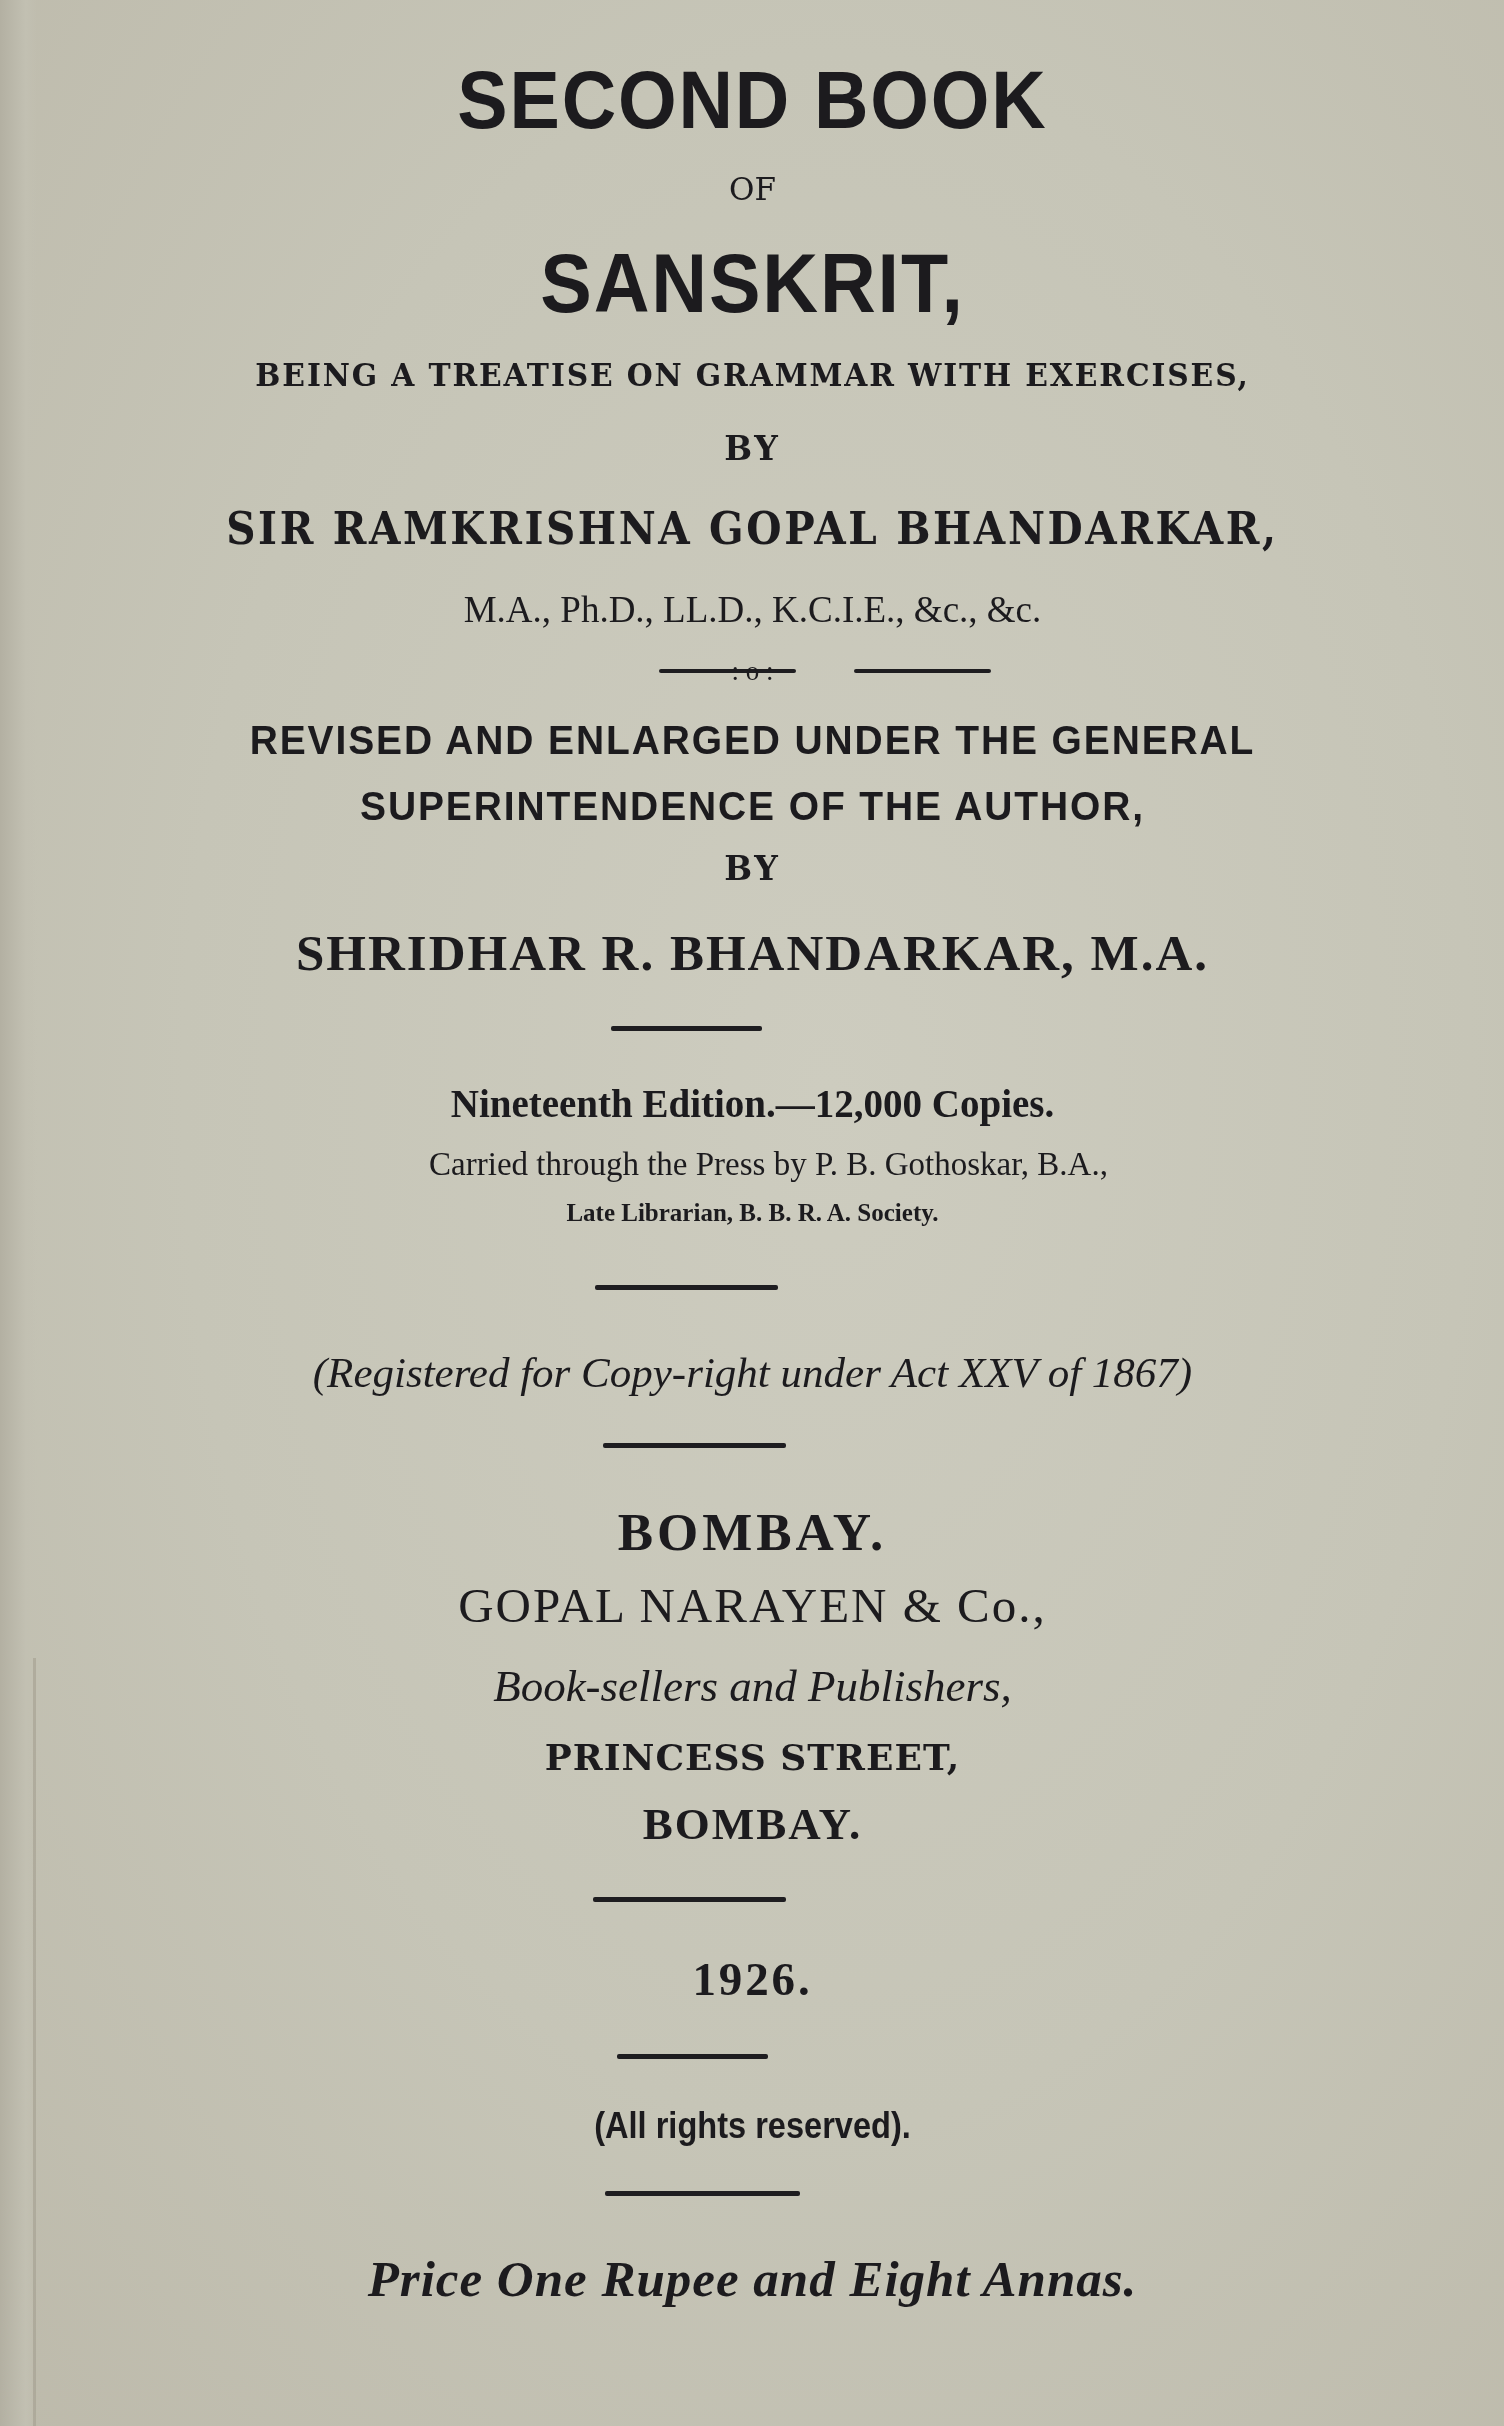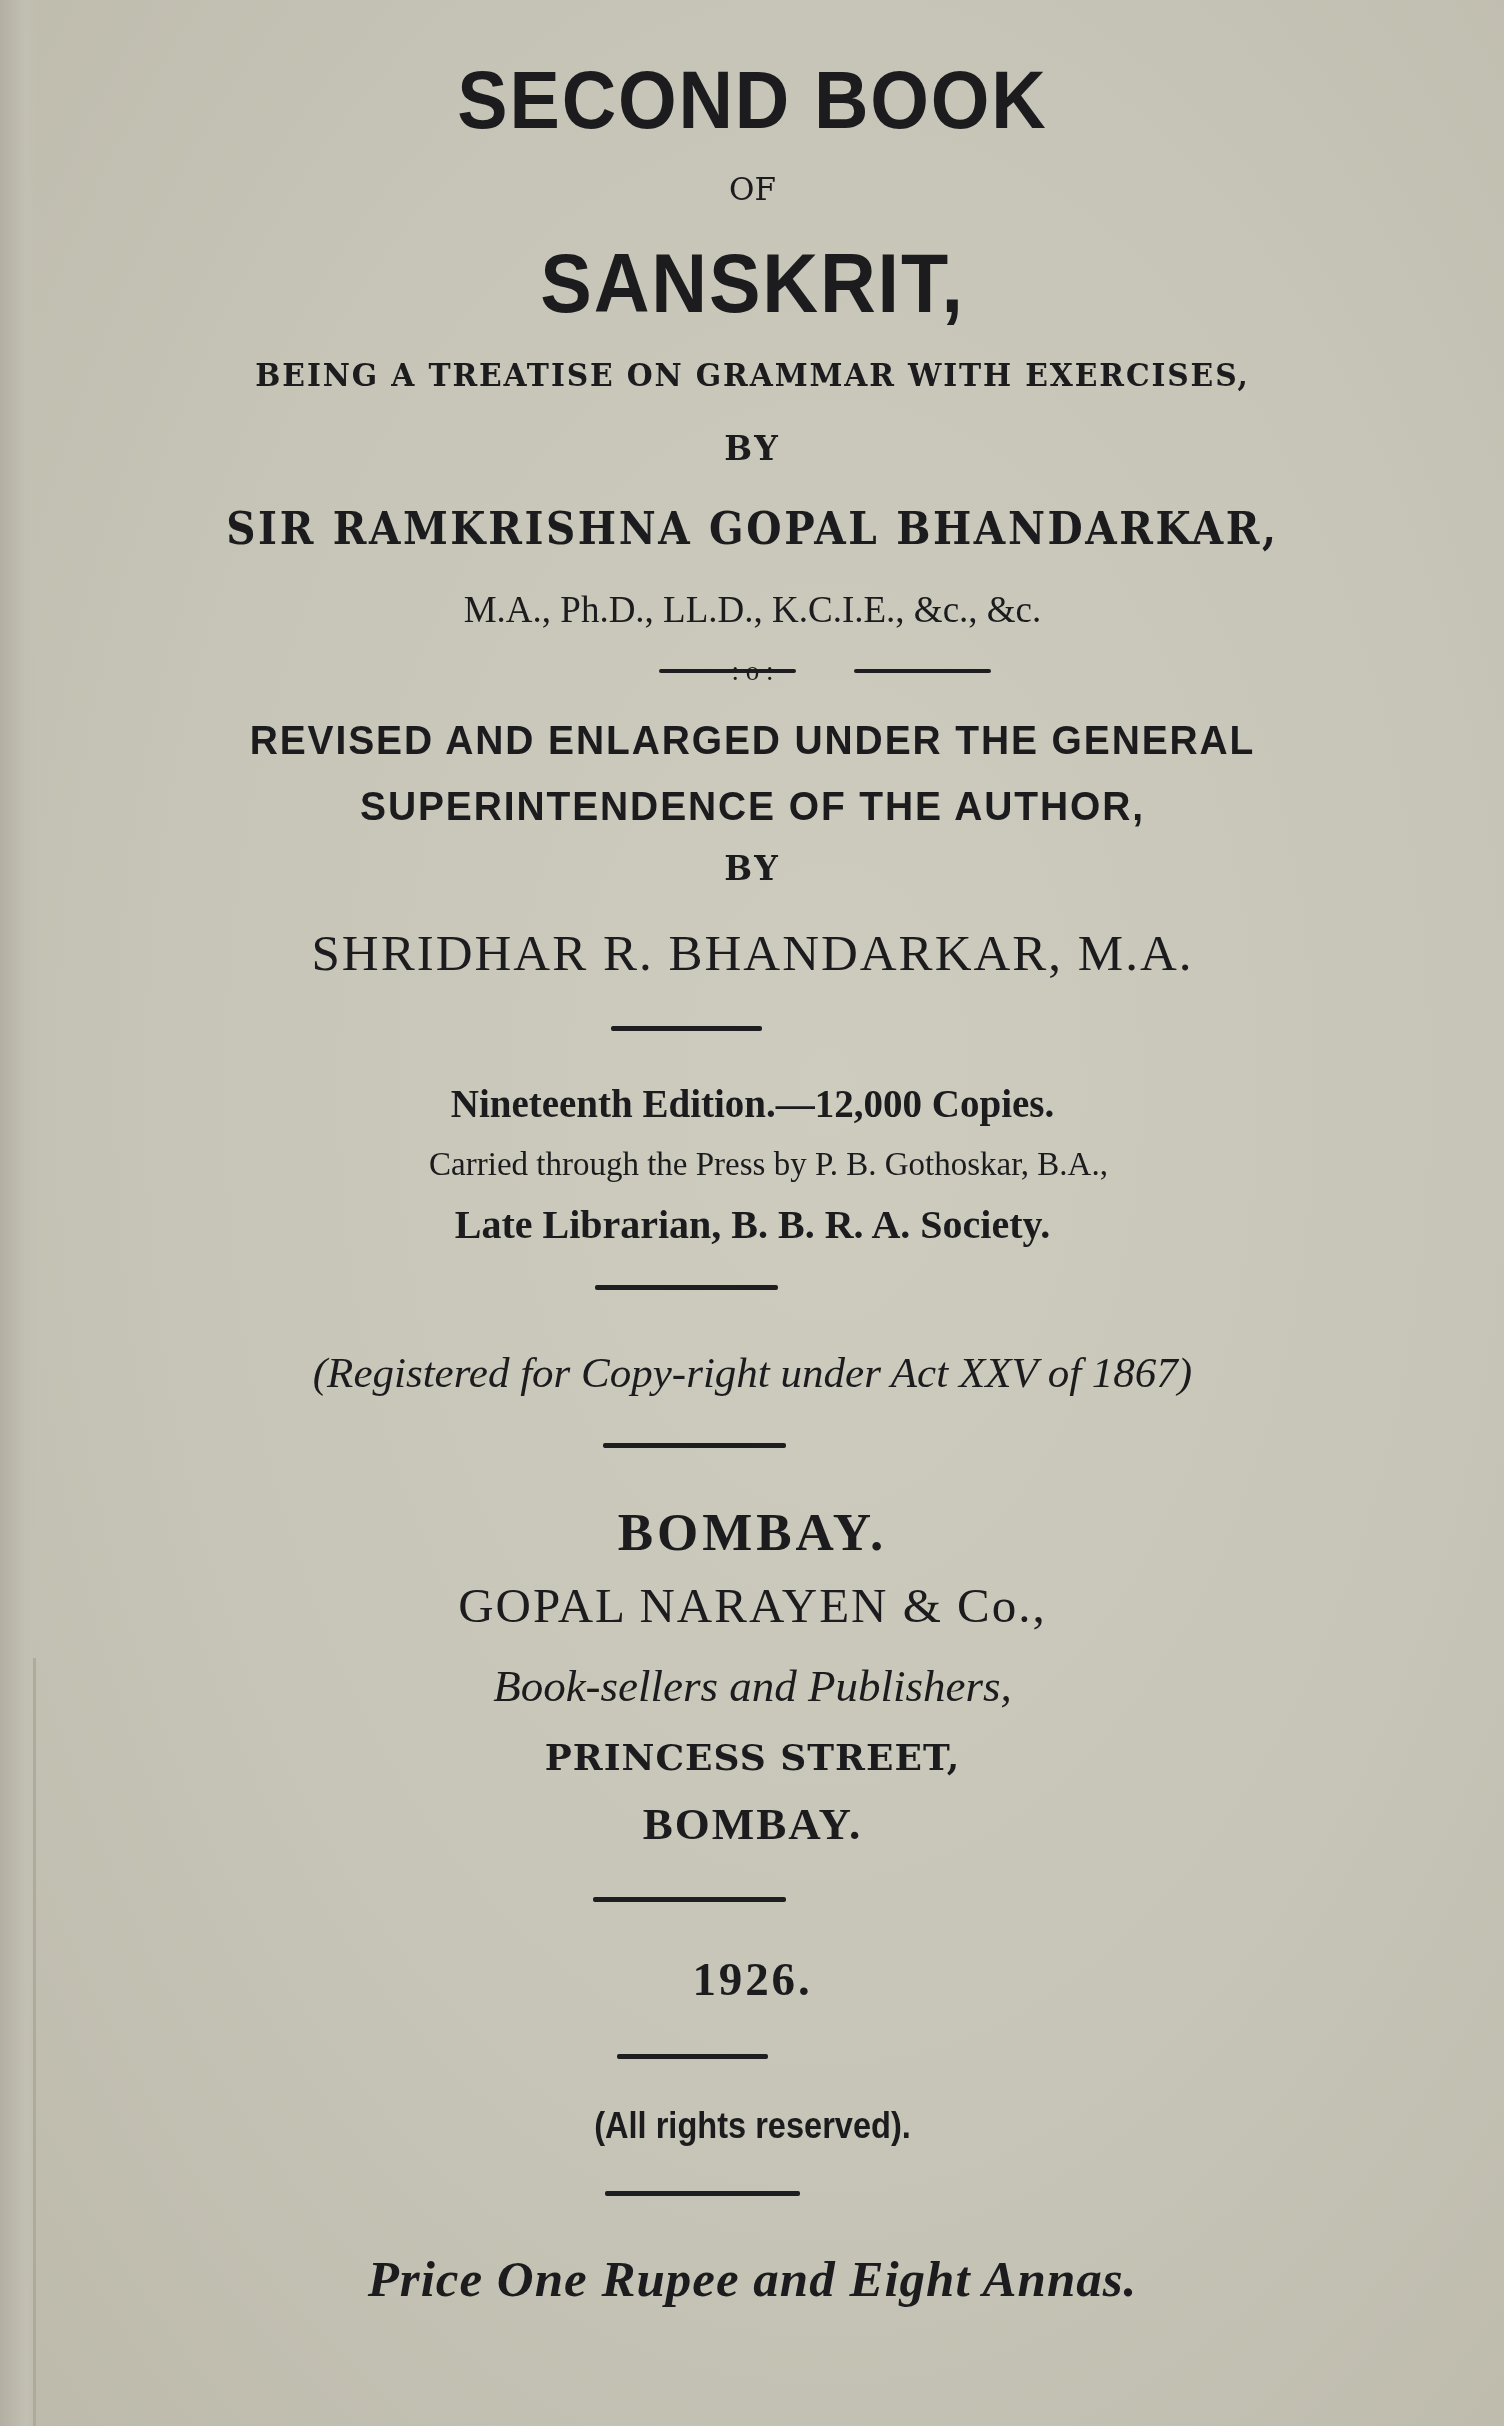--- a/index.html
+++ b/index.html
@@ -32,27 +32,27 @@
 <div class="line caps" style="top:528px;font-size:45px;font-weight:bold;letter-spacing:2.9px;transform:translateY(-50%) scaleX(0.9);">SIR RAMKRISHNA GOPAL BHANDARKAR,</div>
 <div class="line" style="top:609px;font-size:37px;">M.A., Ph.D., LL.D., K.C.I.E., &amp;c., &amp;c.</div>
 
 <div class="rule" style="left:659px;top:669px;width:137px;height:3.9px;"></div>
 <div class="line" style="top:671px;font-size:27px;">: o :</div>
 <div class="rule" style="left:854px;top:669px;width:137px;height:3.9px;"></div>
 
 <div class="line" style="top:740px;font-size:41px;font-family:'Liberation Sans',sans-serif;font-weight:bold;letter-spacing:2px;transform:translateY(-50%) scaleX(0.95);">REVISED AND ENLARGED UNDER THE GENERAL</div>
 <div class="line" style="top:806px;font-size:41px;font-family:'Liberation Sans',sans-serif;font-weight:bold;letter-spacing:2px;transform:translateY(-50%) scaleX(0.95);">SUPERINTENDENCE OF THE AUTHOR,</div>
 <div class="line caps" style="top:868px;font-size:33px;font-weight:bold;">BY</div>
-<div class="line" style="top:953px;font-size:51px;letter-spacing:2px;">SHRIDHAR R. BHANDARKAR, M.A.</div>
+<div class="line" style="top:953px;font-size:51px;letter-spacing:2px;font-weight:bold;">SHRIDHAR R. BHANDARKAR, M.A.</div>
 
 <div class="rule" style="left:611px;top:1026px;width:151px;"></div>
 
 <div class="line" style="top:1103px;font-size:39px;font-weight:bold;">Nineteenth Edition.—12,000 Copies.</div>
 <div class="line" style="top:1164px;font-size:33px;font-weight:normal;margin-left:16px;">Carried through the Press by P. B. Gothoskar, B.A.,</div>
-<div class="line" style="top:1213px;font-size:40px;font-weight:bold;margin-top:11px;">Late Librarian, B. B. R. A. Society.</div>
+<div class="line" style="top:1213px;font-size:25px;font-weight:bold;">Late Librarian, B. B. R. A. Society.</div>
 
 <div class="rule" style="left:595px;top:1285px;width:183px;"></div>
 
 <div class="line it" style="top:1372px;font-size:43px;">(Registered for Copy-right under Act XXV of 1867)</div>
 
 <div class="rule" style="left:603px;top:1443px;width:183px;"></div>
 
 <div class="line" style="top:1532px;font-size:53px;font-weight:bold;letter-spacing:3.9px;">BOMBAY.</div>
 <div class="line" style="top:1605px;font-size:49px;letter-spacing:2px;">GOPAL NARAYEN &amp; Co.,</div>
 <div class="line it" style="top:1686px;font-size:45px;">Book-sellers and Publishers,</div>

